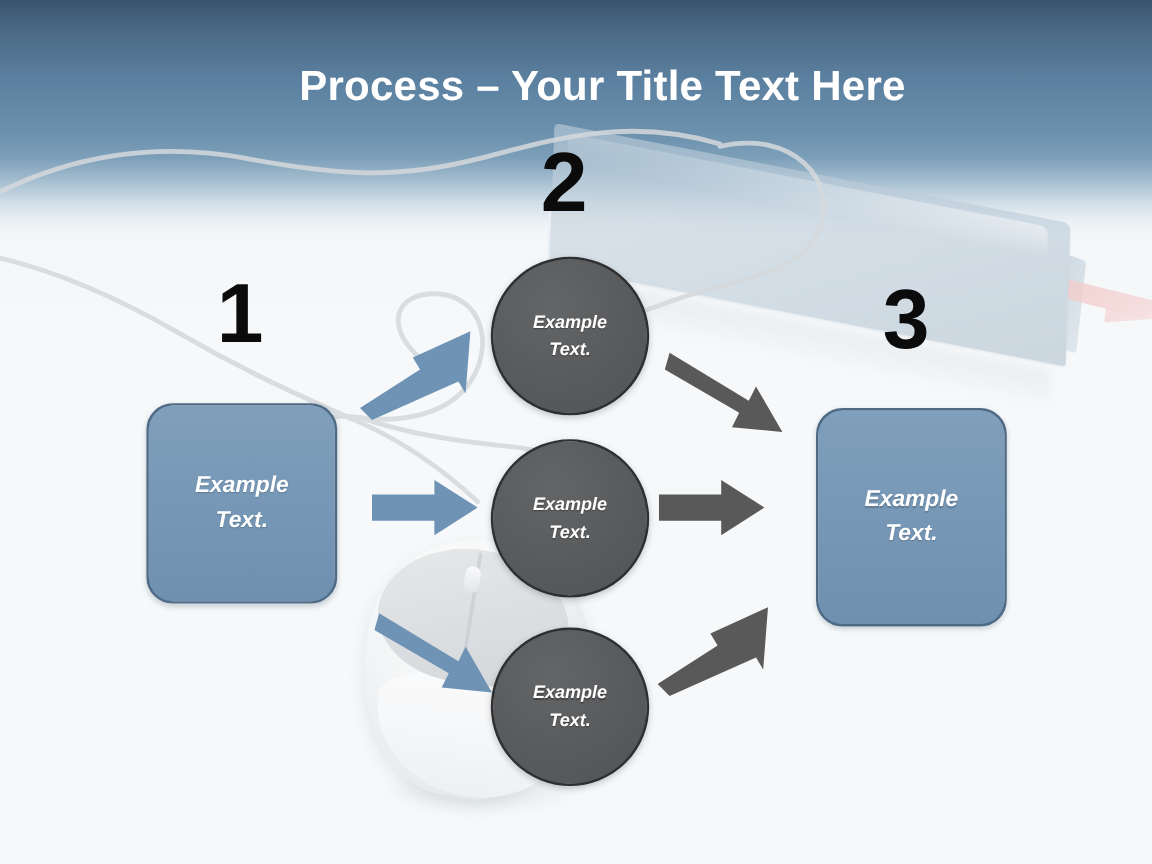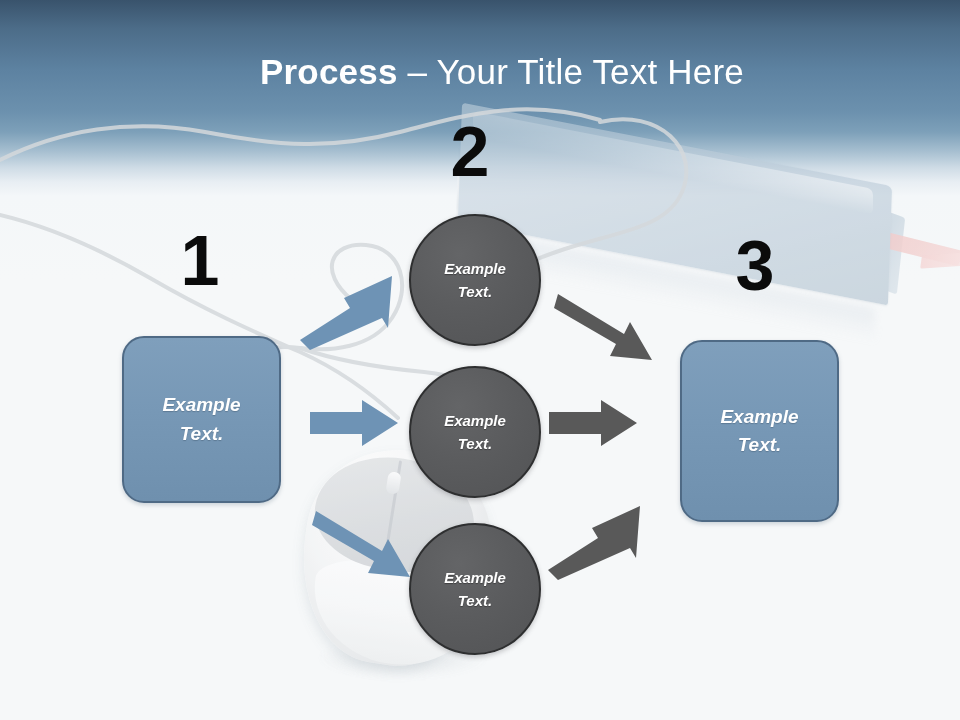--- a/index.html
+++ b/index.html
@@ -180,21 +180,21 @@
     position: absolute;
     left: 0; top: 52px;
     width: 960px;
     text-align: center;
     font-size: 35px;
     color: #ffffff;
     letter-spacing: .2px;
     white-space: nowrap;
   }
   .title .strong { font-weight: bold; margin-left: 44px; }
-  .title .light  { font-weight: normal; }
+  .title .light  { font-weight: bold; }
 
   
   .step-num {
     position: absolute;
     font-size: 70px;
     font-weight: bold;
     color: #0b0b0b;
     line-height: 1;
     text-align: center;
     width: 90px;

